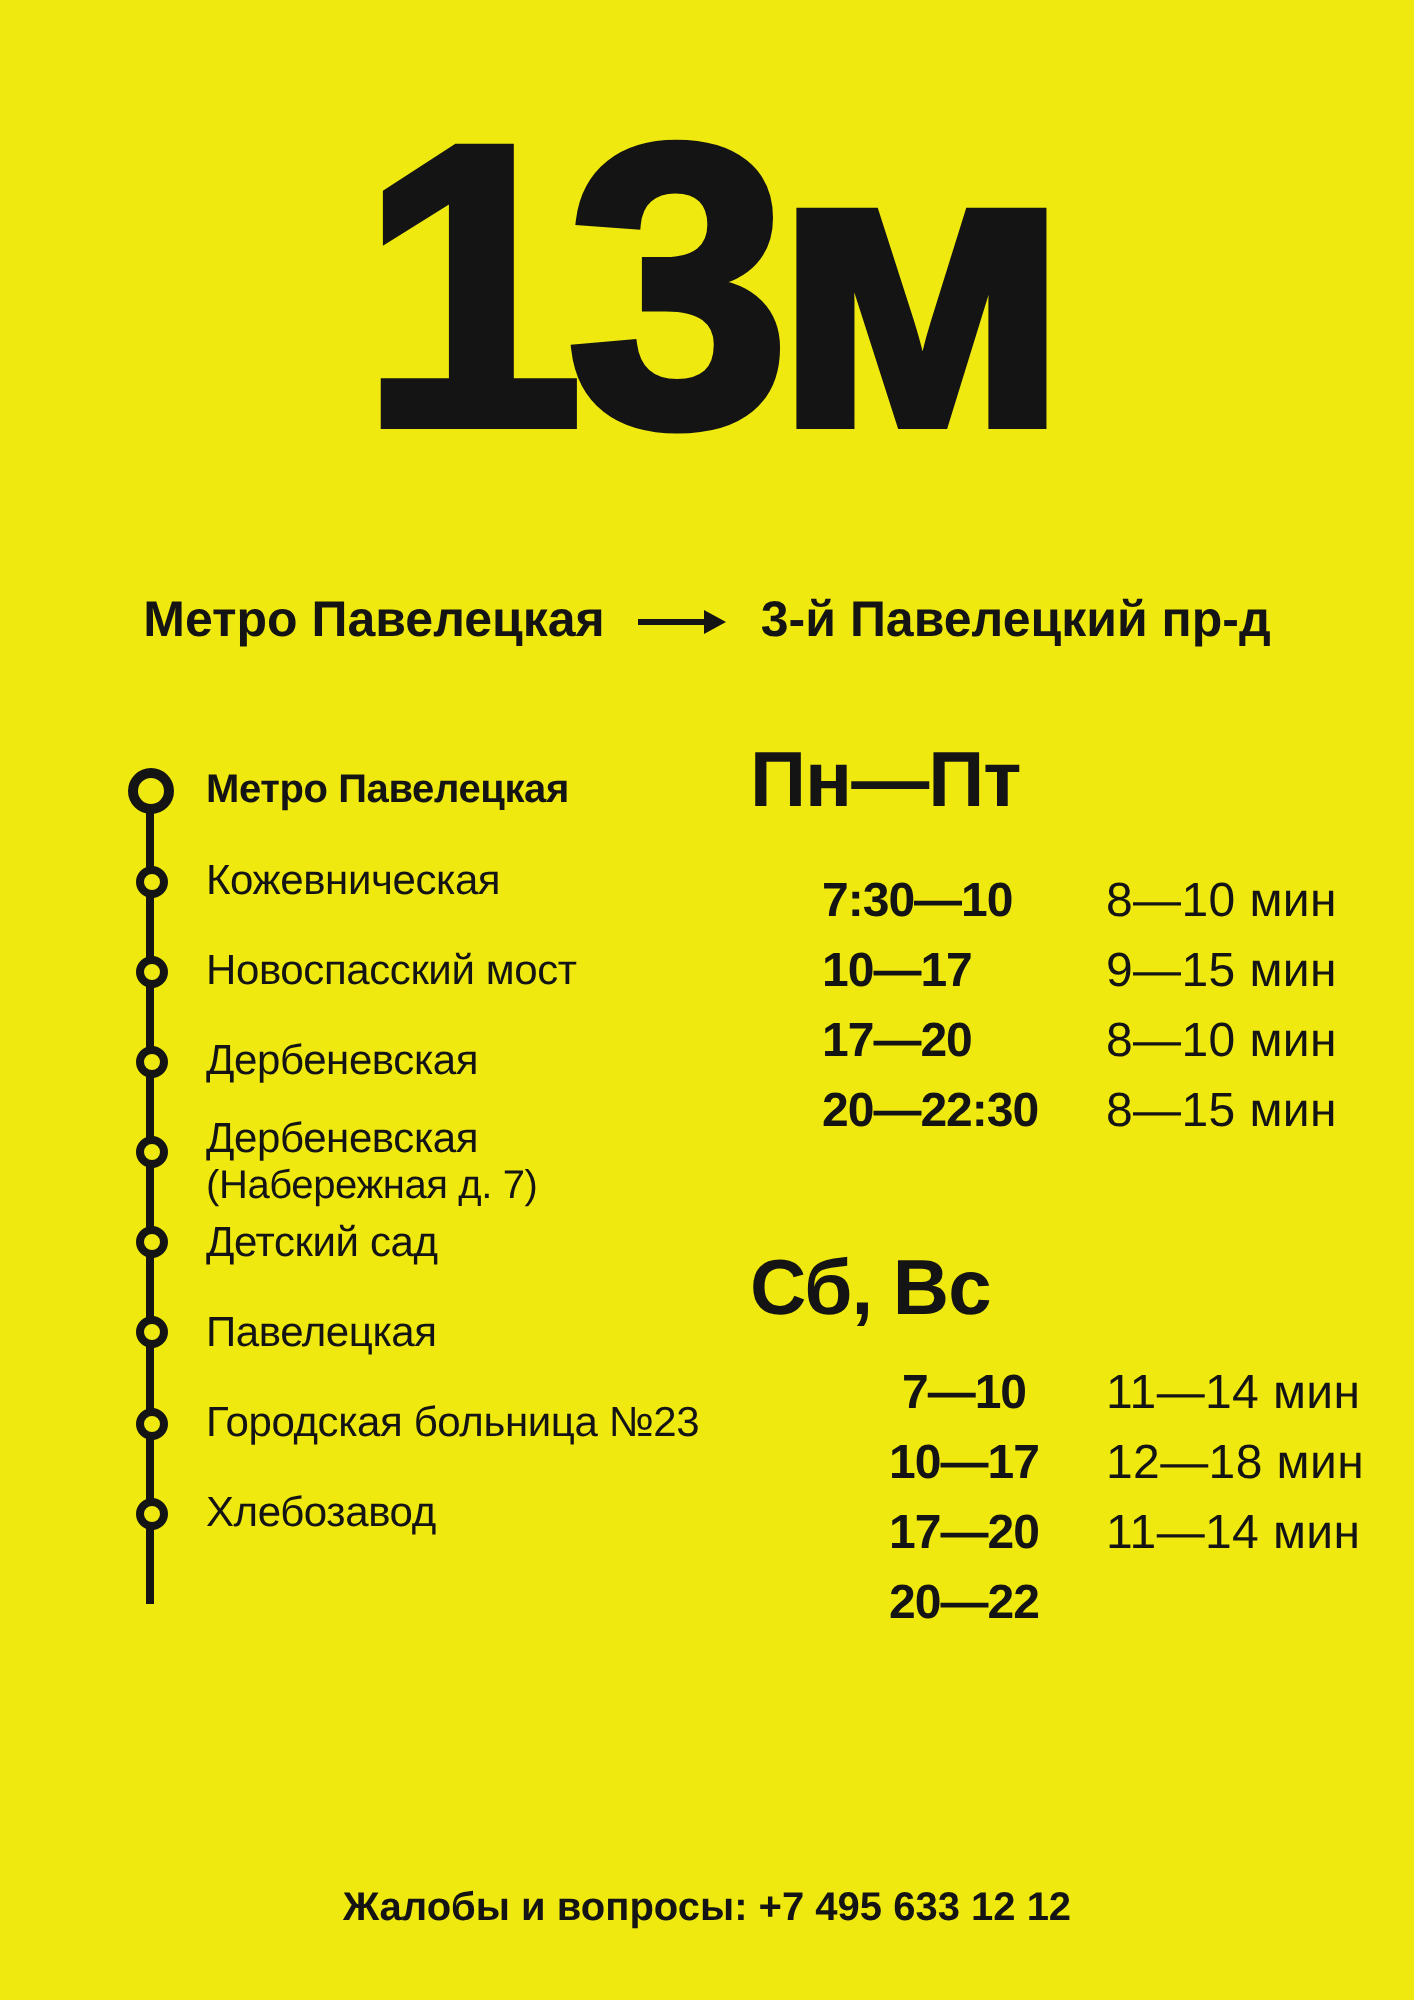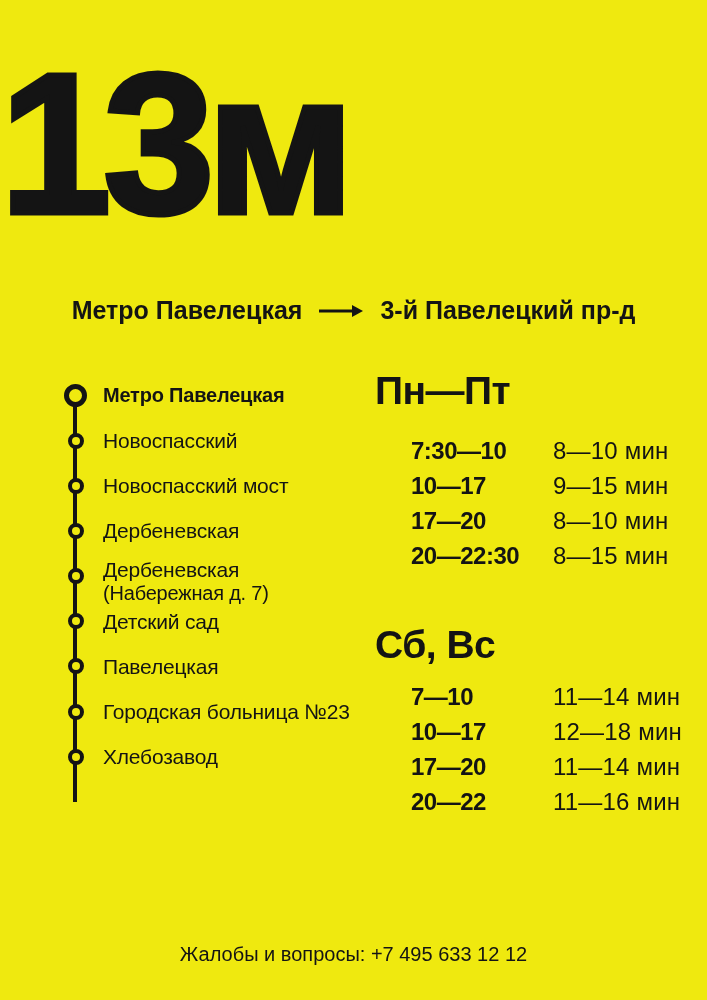--- a/index.html
+++ b/index.html
@@ -12,21 +12,21 @@
     width:707px;height:1000px;
     background:var(--bg);
     color:var(--ink);
     font-family:"Liberation Sans", sans-serif;
     overflow:hidden;
     margin:0 auto;
   }
   
   .route-number{
     position:absolute;top:44px;left:0;right:0;
-    text-align:left;
+    text-align:center;
     font-size:200px;font-weight:900;line-height:1;
     letter-spacing:-8px;
     -webkit-text-stroke:5px var(--ink);
   }
   
   .route-header{
     position:absolute;top:296px;left:0;right:0;
     display:flex;justify-content:center;align-items:center;
     gap:16px;
     font-size:25px;font-weight:700;
@@ -71,25 +71,25 @@
     letter-spacing:-0.5px;
   }
   .sched-rows{margin-top:22px;}
   .sched-row{
     display:flex;align-items:center;height:35px;
     font-size:24px;white-space:nowrap;margin-left:36px;
   }
   .sched-row .time{flex:0 0 142px;font-weight:700;letter-spacing:-0.5px;}
   .sched-row .interval{font-weight:400;letter-spacing:0.2px;}
   .sched-block.weekend{margin-top:52px;}
-  .sched-block.weekend .sched-rows{margin-top:14px;}
+  .sched-block.weekend .sched-rows{margin-top:14px;text-align:center;}
   
   .footer{
     position:absolute;left:0;right:0;top:943px;
-    text-align:center;font-size:20px;font-weight:400;
+    text-align:center;font-size:20px;font-weight:700;
   }
 </style>
 </head>
 <body>
 
 <div class="poster">
 
   <div class="route-number">13м</div>
 
   <div class="route-header">
@@ -107,21 +107,21 @@
     <div class="stop first">
       <span class="dotwrap">
           <span class="dot terminal"></span>
         </span>
       <span class="stop-label">Метро Павелецкая</span>
     </div>
     <div class="stop">
       <span class="dotwrap">
           <span class="dot"></span>
         </span>
-      <span class="stop-label">Новоспасский</span>
+      <span class="stop-label">Кожевническая</span>
     </div>
     <div class="stop">
       <span class="dotwrap">
           <span class="dot"></span>
         </span>
       <span class="stop-label">Новоспасский мост</span>
     </div>
     <div class="stop">
       <span class="dotwrap">
           <span class="dot"></span>
@@ -194,21 +194,20 @@
         <div class="sched-row">
           <span class="time">10—17</span>
           <span class="interval">12—18 мин</span>
         </div>
         <div class="sched-row">
           <span class="time">17—20</span>
           <span class="interval">11—14 мин</span>
         </div>
         <div class="sched-row">
           <span class="time">20—22</span>
-          <span class="interval">11—16 мин</span>
         </div>
       </div>
     </div>
 
   </div>
 
   <div class="footer">Жалобы и вопросы: +7 495 633 12 12</div>
 
 </div>
 

